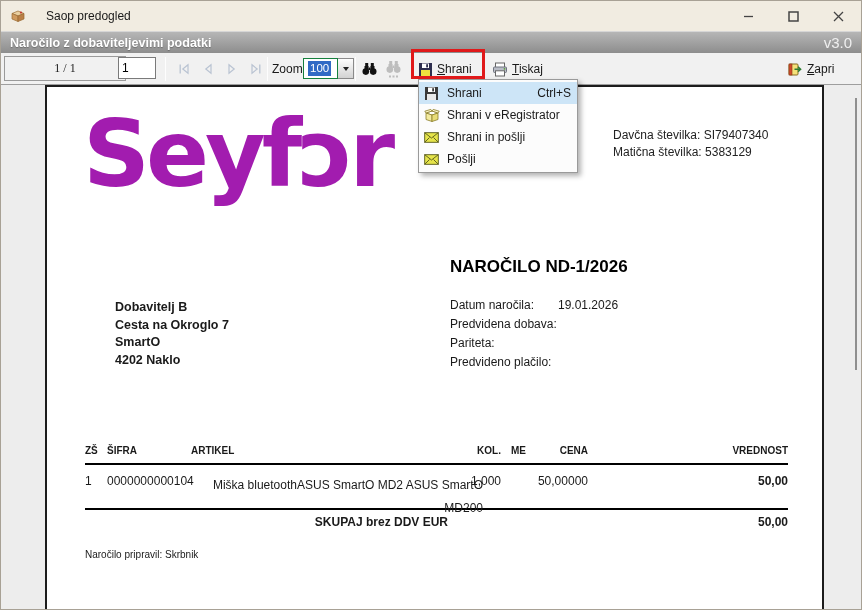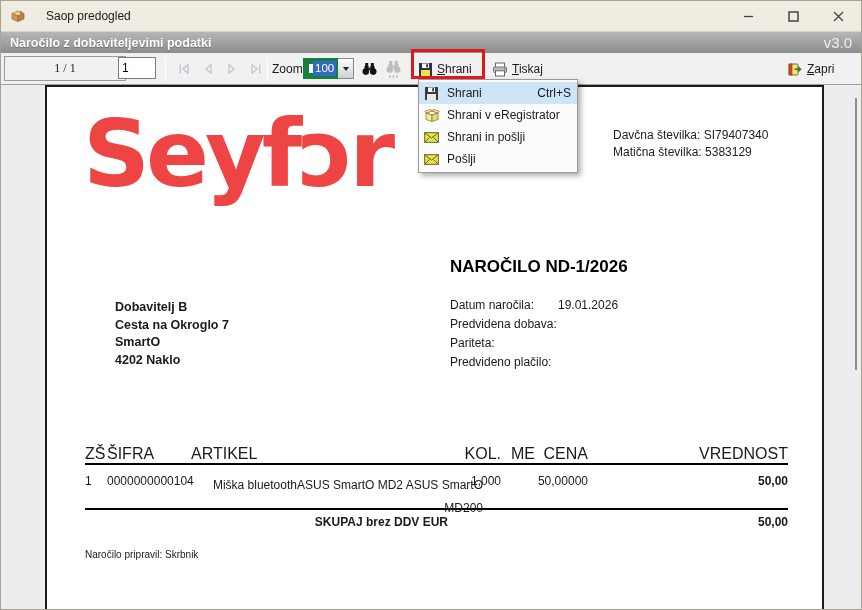--- a/index.html
+++ b/index.html
@@ -25,45 +25,45 @@
   .toolbar{position:absolute;top:52px;left:0;right:0;height:32px;background:#f1f1f1;
     border-bottom:1px solid #9e9e9e;font-size:12px;}
   .page-panel{position:absolute;left:3px;top:3px;width:122px;height:25px;
     border:1px solid #9a9a9a;display:flex;align-items:center;justify-content:center;font-family:Liberation Serif, serif;}
   .page-input{position:absolute;left:117px;top:4px;width:38px;height:22px;border:1px solid #7a7a7a;
     font-family:"Liberation Sans",sans-serif;font-size:12px;padding:0 3px;background:#fff;}
   .tb-sep{position:absolute;top:4px;width:1px;height:24px;background:#c2c2c2;border-right:1px solid #fdfdfd;}
   .nav-btn{position:absolute;top:5px;width:21px;height:22px;display:flex;align-items:center;justify-content:center;}
   .zoom-label{position:absolute;left:271px;top:9px;}
   .zoom-combo{position:absolute;left:302px;top:5px;display:flex;height:21px;}
-  .zoom-field{width:35px;height:21px;border:6px solid #15803d;background:#fff;display:flex;align-items:center;padding-left:4px;}
+  .zoom-field{width:35px;height:21px;border:1px solid #15803d;background:#fff;display:flex;align-items:center;padding-left:4px;}
   .zoom-field span{background:#316ac5;color:#fff;font-size:11.5px;padding:0 2px;line-height:15px;}
   .zoom-arrow{width:16px;height:21px;border:1px solid #8a8a8a;border-left:none;
     background:linear-gradient(#fdfdfd,#d2d2d2);display:flex;align-items:center;justify-content:center;}
   .zoom-arrow i{width:0;height:0;border-left:3.5px solid transparent;border-right:3.5px solid transparent;border-top:4.5px solid #222;}
   .icon-btn{position:absolute;top:5px;width:20px;height:22px;display:flex;align-items:center;justify-content:center;}
   .tool-btn{position:absolute;top:3px;height:26px;display:flex;align-items:center;gap:4px;padding:0 3px;cursor:default;}
   .mnemonic{display:inline-block;}
   .mnemonic::first-letter{text-decoration:underline;}
   .red-annotation{position:absolute;left:410px;top:48px;width:74px;height:30px;border:3px solid #e0191a;z-index:60;pointer-events:none;}
   
   .viewport{position:absolute;top:84px;left:0;right:0;bottom:0;background:#ededed;overflow:hidden;}
   .scroll-thumb{position:absolute;right:4px;top:13px;width:2px;height:272px;background:#8f8f8f;}
   .pageDoc{position:absolute;left:44px;top:0;width:779px;height:560px;background:#fff;
     border:2px solid #1c1c1c;border-bottom:none;}
   
   .logo{position:absolute;left:36px;top:0px;font-family:"DejaVu Sans",sans-serif;
-    font-size:93px;font-weight:bold;letter-spacing:-4px;color:#ef4444;line-height:1.45;}
+    font-size:93px;font-weight:bold;letter-spacing:-4px;color:#a21caf;line-height:1.45;}
   .company-ids{position:absolute;left:566px;top:40px;font-size:12px;line-height:17px;color:#222;}
   .order-title{position:absolute;left:403px;top:170px;font-size:17px;font-weight:bold;color:#000;}
   .details{position:absolute;left:403px;top:209px;font-size:12px;line-height:19px;}
   .details .lbl{display:inline-block;width:108px;}
   .supplier{position:absolute;left:68px;top:212px;font-size:12.5px;font-weight:bold;line-height:17.5px;}
   .order-table{position:absolute;left:38px;top:358px;width:703px;font-size:12px;}
-  .t-head{position:relative;height:13px;font-weight:normal;font-size:16px;}
+  .t-head{position:relative;height:13px;font-weight:bold;font-size:10px;}
   .t-head span,.t-row span{position:absolute;white-space:nowrap;}
   .c-zs{left:0;}
   .c-sifra{left:22px;}
   .c-artikel{left:106px;}
   .c-kol{right:287px;}
   .c-me{left:426px;}
   .c-cena{right:200px;text-align:right;}
   .c-vrednost{right:0;text-align:right;}
   .rule-double{margin-top:5px;height:2px;border-top:1px solid #000;border-bottom:1px solid #000;}
   .t-row{position:relative;margin-top:9px;height:34px;}

